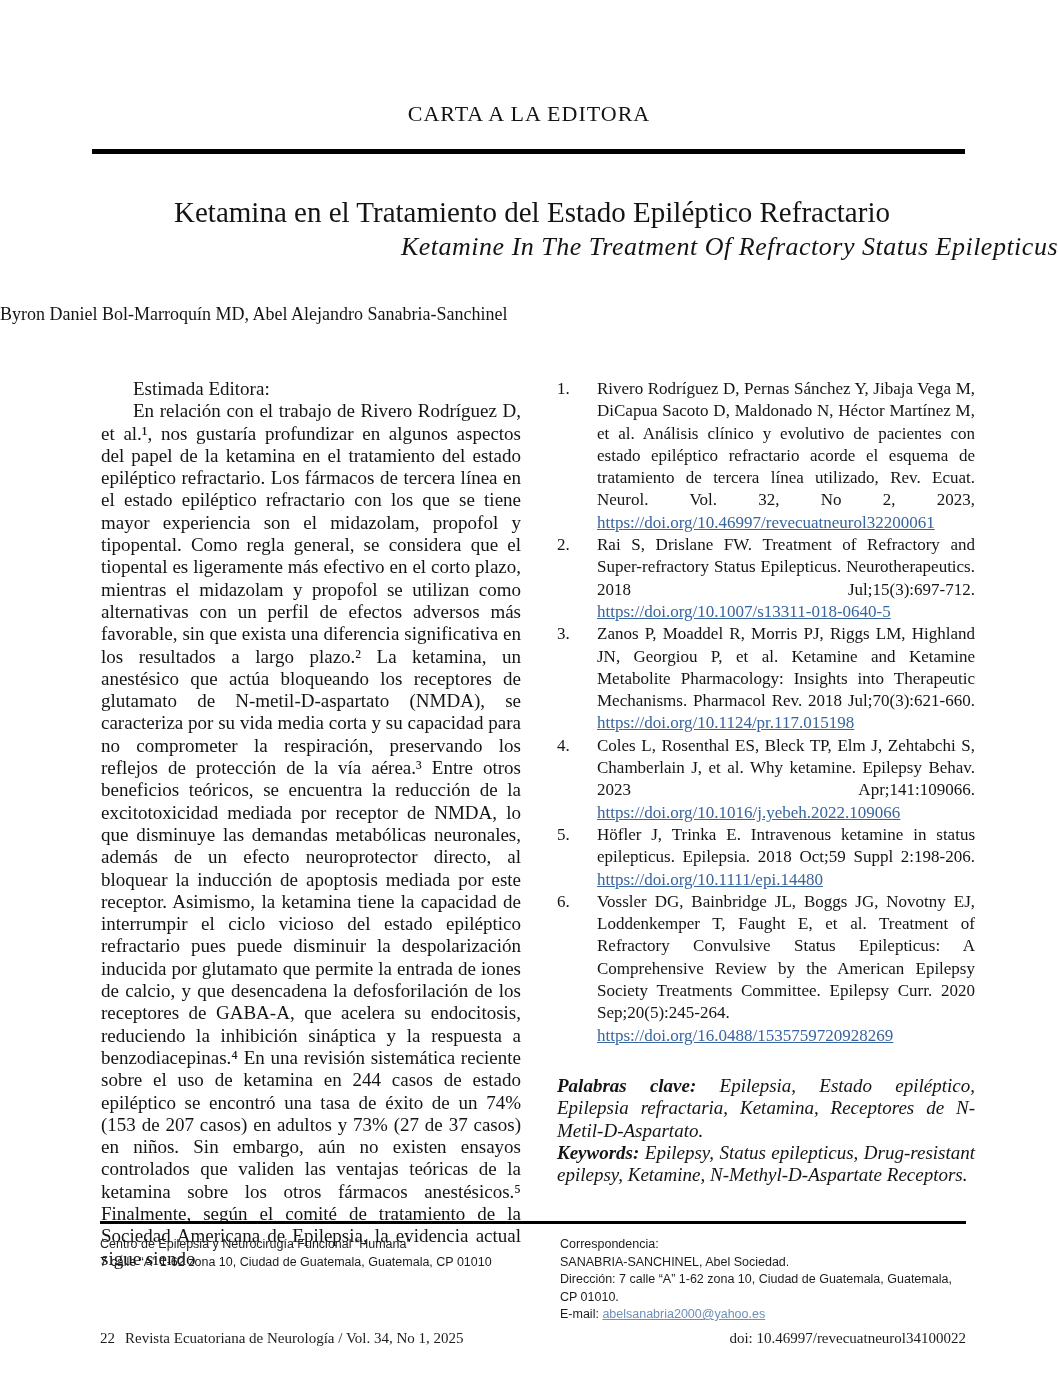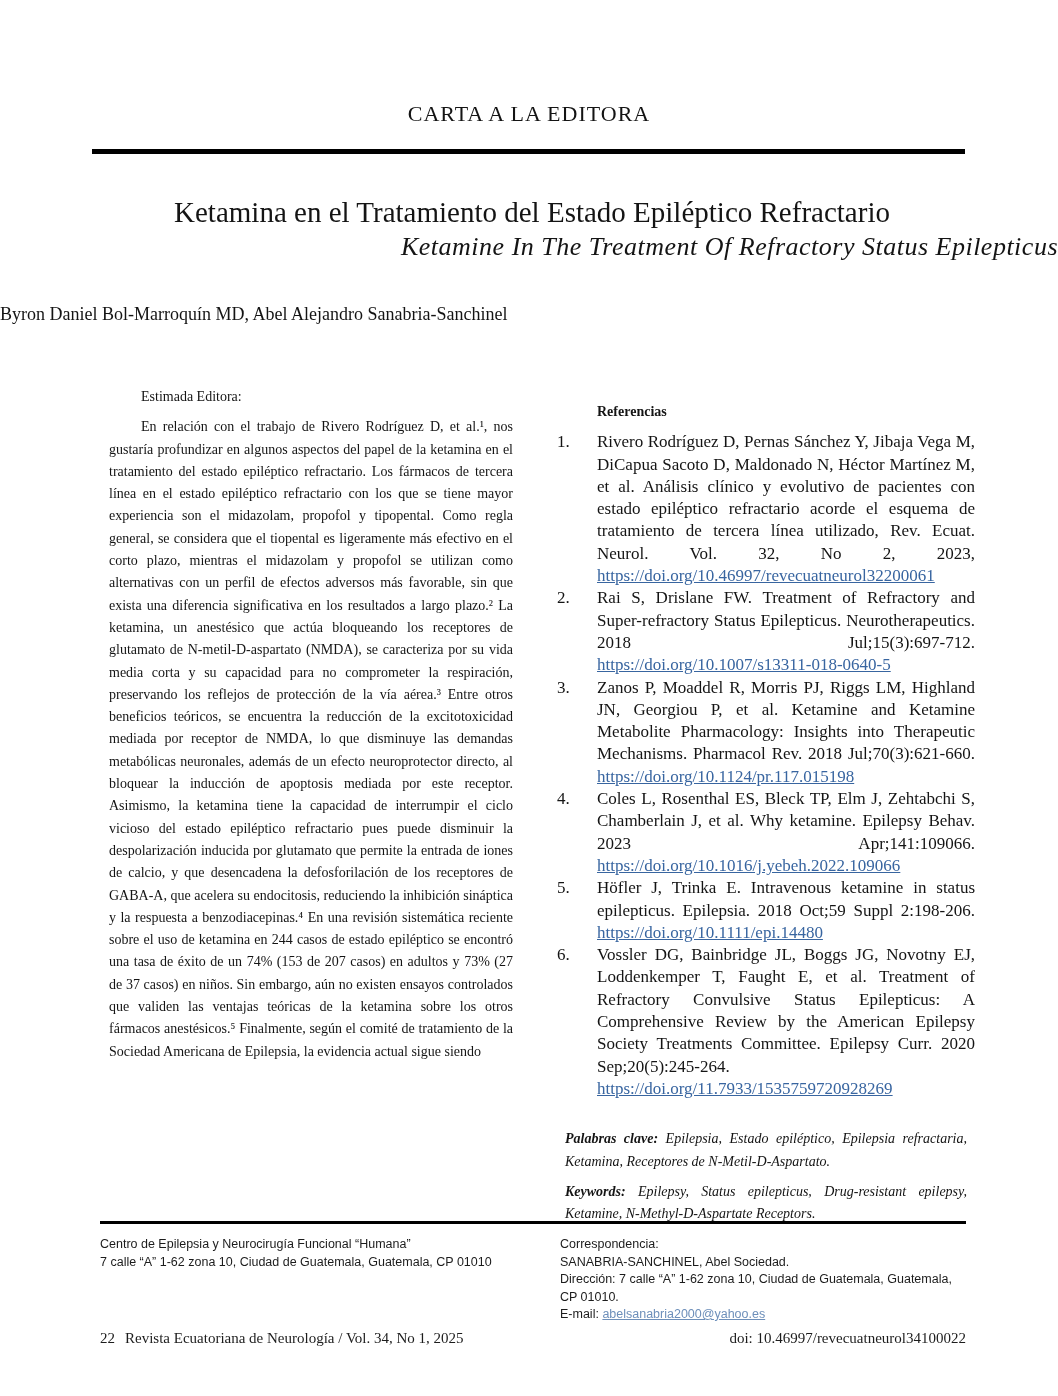--- a/index.html
+++ b/index.html
@@ -59,22 +59,22 @@
   .columns {
     position: absolute;
     top: 378px; left: 101px;
     width: 874px;
     display: flex;
     gap: 36px;
   }
   .col-left { width: 420px; }
   .col-right { width: 418px; }
   .columns p {
-    margin: 8px;
-    font-size: 14px;
+    margin: 0;
+    font-size: 19px;
     line-height: 22.3px;
   }
   .justify { text-align: justify; }
   .indent { text-indent: 32px; }
   .ref-heading {
     font-weight: bold;
     text-indent: 32px;
     margin-top: 23px !important;
   }
   .ref-list {
@@ -149,28 +149,27 @@
   <h1 class="article-title">Ketamina en el Tratamiento del Estado Epiléptico Refractario</h1>
   <h2 class="article-subtitle">Ketamine In The Treatment Of Refractory Status Epilepticus</h2>
   <div class="authors">Byron Daniel Bol-Marroquín MD, Abel Alejandro Sanabria-Sanchinel</div>
 
   <div class="columns">
     <div class="col-left">
       <p class="indent">Estimada Editora:</p>
       <p class="indent justify">En relación con el trabajo de Rivero Rodríguez D, et al.¹, nos gustaría profundizar en algunos aspectos del papel de la ketamina en el tratamiento del estado epiléptico refractario. Los fármacos de tercera línea en el estado epiléptico refractario con los que se tiene mayor experiencia son el midazolam, propofol y tipopental. Como regla general, se considera que el tiopental es ligeramente más efectivo en el corto plazo, mientras el midazolam y propofol se utilizan como alternativas con un perfil de efectos adversos más favorable, sin que exista una diferencia significativa en los resultados a largo plazo.² La ketamina, un anestésico que actúa bloqueando los receptores de glutamato de N-metil-D-aspartato (NMDA), se caracteriza por su vida media corta y su capacidad para no comprometer la respiración, preservando los reflejos de protección de la vía aérea.³ Entre otros beneficios teóricos, se encuentra la reducción de la excitotoxicidad mediada por receptor de NMDA, lo que disminuye las demandas metabólicas neuronales, además de un efecto neuroprotector directo, al bloquear la inducción de apoptosis mediada por este receptor. Asimismo, la ketamina tiene la capacidad de interrumpir el ciclo vicioso del estado epiléptico refractario pues puede disminuir la despolarización inducida por glutamato que permite la entrada de iones de calcio, y que desencadena la defosforilación de los receptores de GABA-A, que acelera su endocitosis, reduciendo la inhibición sináptica y la respuesta a benzodiacepinas.⁴ En una revisión sistemática reciente sobre el uso de ketamina en 244 casos de estado epiléptico se encontró una tasa de éxito de un 74% (153 de 207 casos) en adultos y 73% (27 de 37 casos) en niños. Sin embargo, aún no existen ensayos controlados que validen las ventajas teóricas de la ketamina sobre los otros fármacos anestésicos.⁵ Finalmente, según el comité de tratamiento de la Sociedad Americana de Epilepsia, la evidencia actual sigue siendo</p>
     </div>
     <div class="col-right">
-      <p class="ref-heading">Referencias</p>
       <ol class="ref-list" id="ref-list">
           <li><span class="ref-num">1.</span><span>Rivero Rodríguez D, Pernas Sánchez Y, Jibaja Vega M, DiCapua Sacoto D, Maldonado N, Héctor Martínez M, et al. Análisis clínico y evolutivo de pacientes con estado epiléptico refractario acorde el esquema de tratamiento de tercera línea utilizado, Rev. Ecuat. Neurol. Vol. 32, No 2, 2023, </span><a href="#" class="doi-link">https://doi.org/10.46997/revecuatneurol32200061</a></li>
           <li><span class="ref-num">2.</span><span>Rai S, Drislane FW. Treatment of Refractory and Super-refractory Status Epilepticus. Neurotherapeutics. 2018 Jul;15(3):697-712. </span><a href="#" class="doi-link">https://doi.org/10.1007/s13311-018-0640-5</a></li>
           <li><span class="ref-num">3.</span><span>Zanos P, Moaddel R, Morris PJ, Riggs LM, Highland JN, Georgiou P, et al. Ketamine and Ketamine Metabolite Pharmacology: Insights into Therapeutic Mechanisms. Pharmacol Rev. 2018 Jul;70(3):621-660. </span><a href="#" class="doi-link">https://doi.org/10.1124/pr.117.015198</a></li>
           <li><span class="ref-num">4.</span><span>Coles L, Rosenthal ES, Bleck TP, Elm J, Zehtabchi S, Chamberlain J, et al. Why ketamine. Epilepsy Behav. 2023 Apr;141:109066. </span><a href="#" class="doi-link">https://doi.org/10.1016/j.yebeh.2022.109066</a></li>
           <li><span class="ref-num">5.</span><span>Höfler J, Trinka E. Intravenous ketamine in status epilepticus. Epilepsia. 2018 Oct;59 Suppl 2:198-206. </span><a href="#" class="doi-link">https://doi.org/10.1111/epi.14480</a></li>
-          <li><span class="ref-num">6.</span><span>Vossler DG, Bainbridge JL, Boggs JG, Novotny EJ, Loddenkemper T, Faught E, et al. Treatment of Refractory Convulsive Status Epilepticus: A Comprehensive Review by the American Epilepsy Society Treatments Committee. Epilepsy Curr. 2020 Sep;20(5):245-264. </span><a href="#" class="doi-link">https://doi.org/11.7933/1535759720928269</a></li>
+          <li><span class="ref-num">6.</span><span>Vossler DG, Bainbridge JL, Boggs JG, Novotny EJ, Loddenkemper T, Faught E, et al. Treatment of Refractory Convulsive Status Epilepticus: A Comprehensive Review by the American Epilepsy Society Treatments Committee. Epilepsy Curr. 2020 Sep;20(5):245-264. </span><a href="#" class="doi-link">https://doi.org/16.0488/1535759720928269</a></li>
         </ol>
       <p class="keywords first">
         <span class="kw-label">Palabras clave: </span><span>Epilepsia, Estado epiléptico, Epilepsia refractaria, Ketamina, Receptores de N-Metil-D-Aspartato.</span>
       </p>
       <p class="keywords">
         <span class="kw-label">Keywords: </span><span>Epilepsy, Status epilepticus, Drug-resistant epilepsy, Ketamine, N-Methyl-D-Aspartate Receptors.</span>
       </p>
     </div>
   </div>
 

